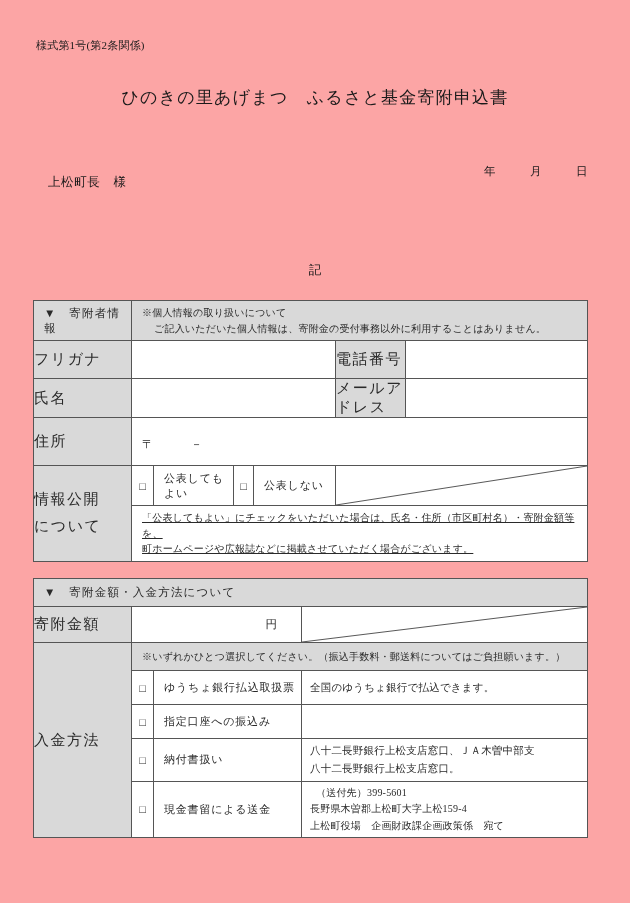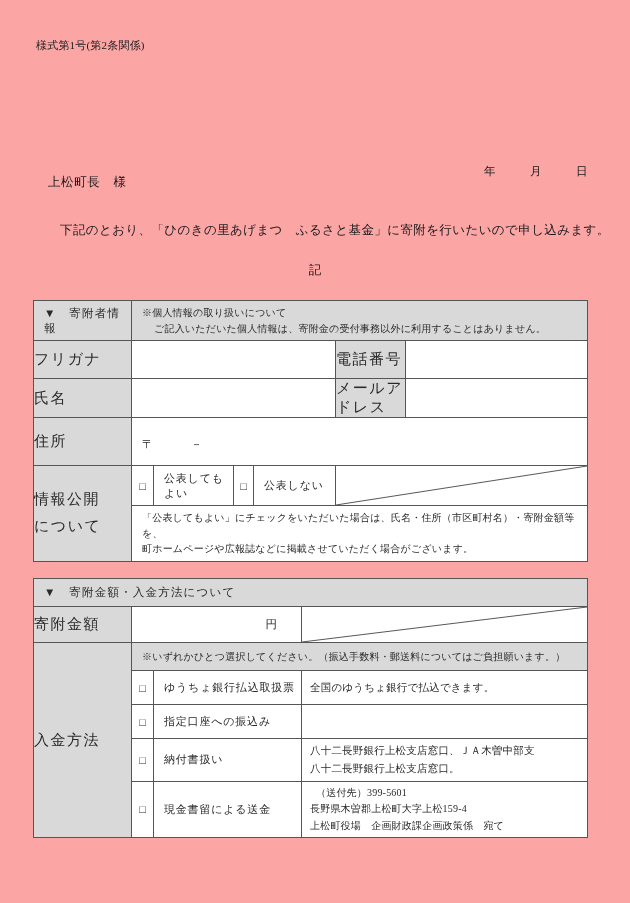--- a/index.html
+++ b/index.html
@@ -148,28 +148,28 @@
   .tri svg { position: absolute; left: 0; top: 0; width: 100%; height: 100%; display: block; }
   .lbl2 { line-height: 1.8; }
 </style>
 </head>
 <body>
 
 <div class="page">
 
   <div class="form-no">様式第1号(第2条関係)</div>
 
+  <div class="doc-title">ひのきの里あげまつ　ふるさと基金寄附申込書</div>
 
   <div class="date-line">
     <span>年</span><span class="sp"></span><span>月</span><span class="sp"></span><span>日</span>
   </div>
 
   <div class="addressee">上松町長　様</div>
 
-  <div class="lead">下記のとおり、「ひのきの里あげまつ　ふるさと基金」に寄附を行いたいので申し込みます。</div>
 
   <div class="ki">記</div>
 
   <table class="tbl" style="left:33px; top:300px; width:554px;">
     <colgroup>
       <col style="width:98px">
       <col style="width:22px">
       <col style="width:80px">
       <col style="width:20px">
       <col style="width:82px">
@@ -218,21 +218,21 @@
         <td class="opt">公表してもよい</td>
         <td class="cb">□</td>
         <td class="opt">公表しない</td>
         <td class="tri" colspan="2">
           <svg viewBox="0 0 252 40" preserveAspectRatio="none">
             <line x1="0" y1="40" x2="252" y2="0" stroke="#555" stroke-width="1"></line>
           </svg>
         </td>
       </tr>
 
-      <tr style="height:36px;">
+      <tr style="height:36px;text-decoration:underline;">
         <td class="note" colspan="6">
           <span style="display:block">「公表してもよい」にチェックをいただいた場合は、氏名・住所（市区町村名）・寄附金額等を、</span>
           <span style="display:block">町ホームページや広報誌などに掲載させていただく場合がございます。</span>
         </td>
       </tr>
     </tbody>
   </table>
 
   <table class="tbl" style="left:33px; top:578px; width:554px;">
     <colgroup>

